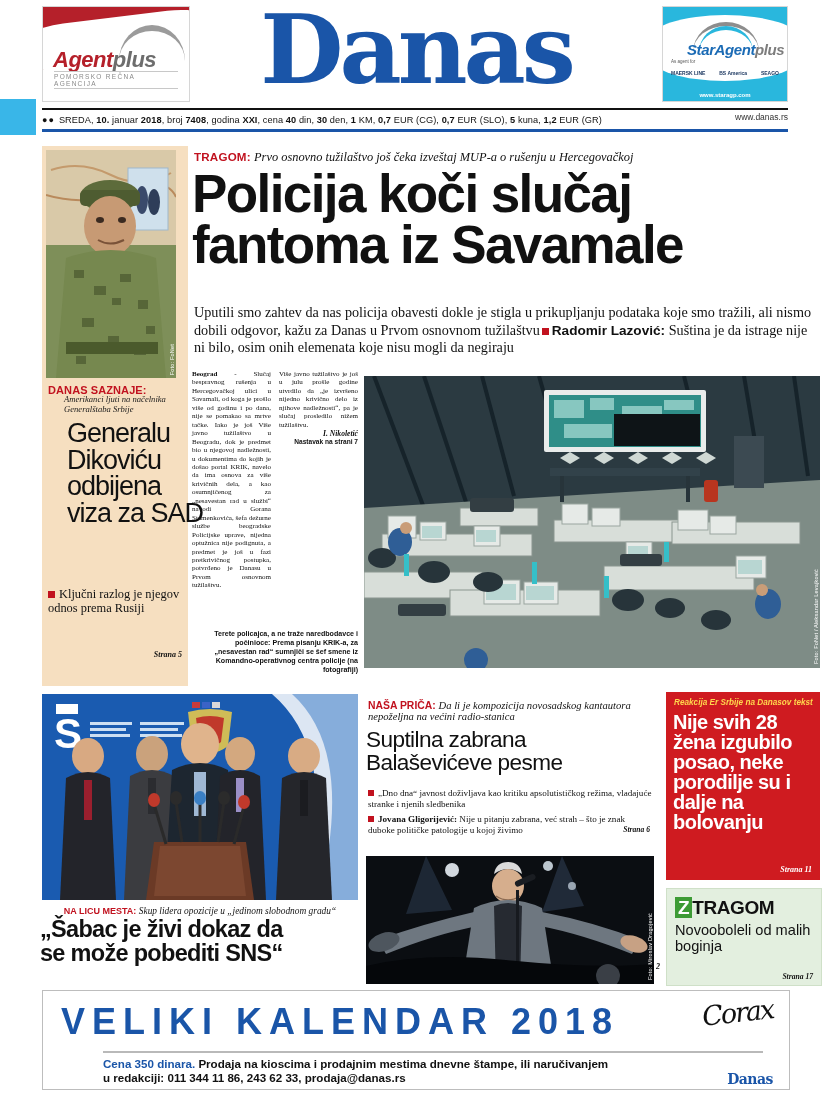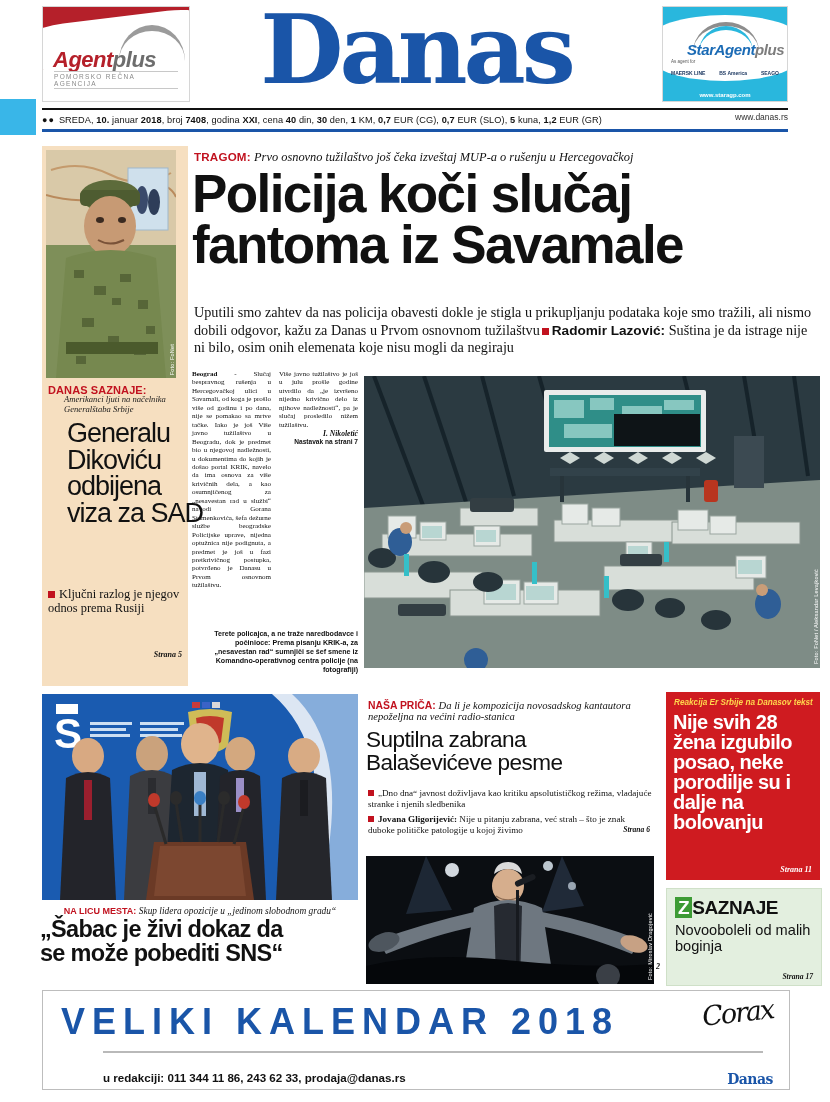--- a/index.html
+++ b/index.html
@@ -495,26 +495,27 @@
     <span class="photo-credit-v" style="right:1px;bottom:4px;color:#fff;">Foto: Miroslav Dragojević</span>
   </div>
 
   <div class="red-box">
     <div class="rb-kicker">Reakcija Er Srbije na Danasov tekst</div>
     <div class="rb-head">Nije svih 28 žena izgubilo posao, neke porodilje su i dalje na bolovanju</div>
     <div class="rb-page">Strana 11</div>
   </div>
 
   <div class="green-box">
-    <div class="zd-title"><span class="zd-z">Z</span><span>SAZNAJE</span></div>
+    <div class="zd-title"><span class="zd-z">Z</span><span>TRAGOM</span></div>
     <div class="zd-text">Novooboleli od malih boginja</div>
     <div class="zd-page">Strana 17</div>
   </div>
 
   <div class="ad">
     <div class="ad-title">VELIKI KALENDAR 2018</div>
     <div class="ad-sig">Corax</div>
     <div class="ad-rule"></div>
+    <div class="ad-line1"><span class="blue">Cena 350 dinara.</span><span> Prodaja na kioscima i prodajnim mestima dnevne štampe, ili naručivanjem</span></div>
     <div class="ad-line2">u redakciji: 011 344 11 86, 243 62 33, prodaja@danas.rs</div>
     <div class="ad-brand">Danas</div>
   </div>
 
 </div>
 
 </body></html>

